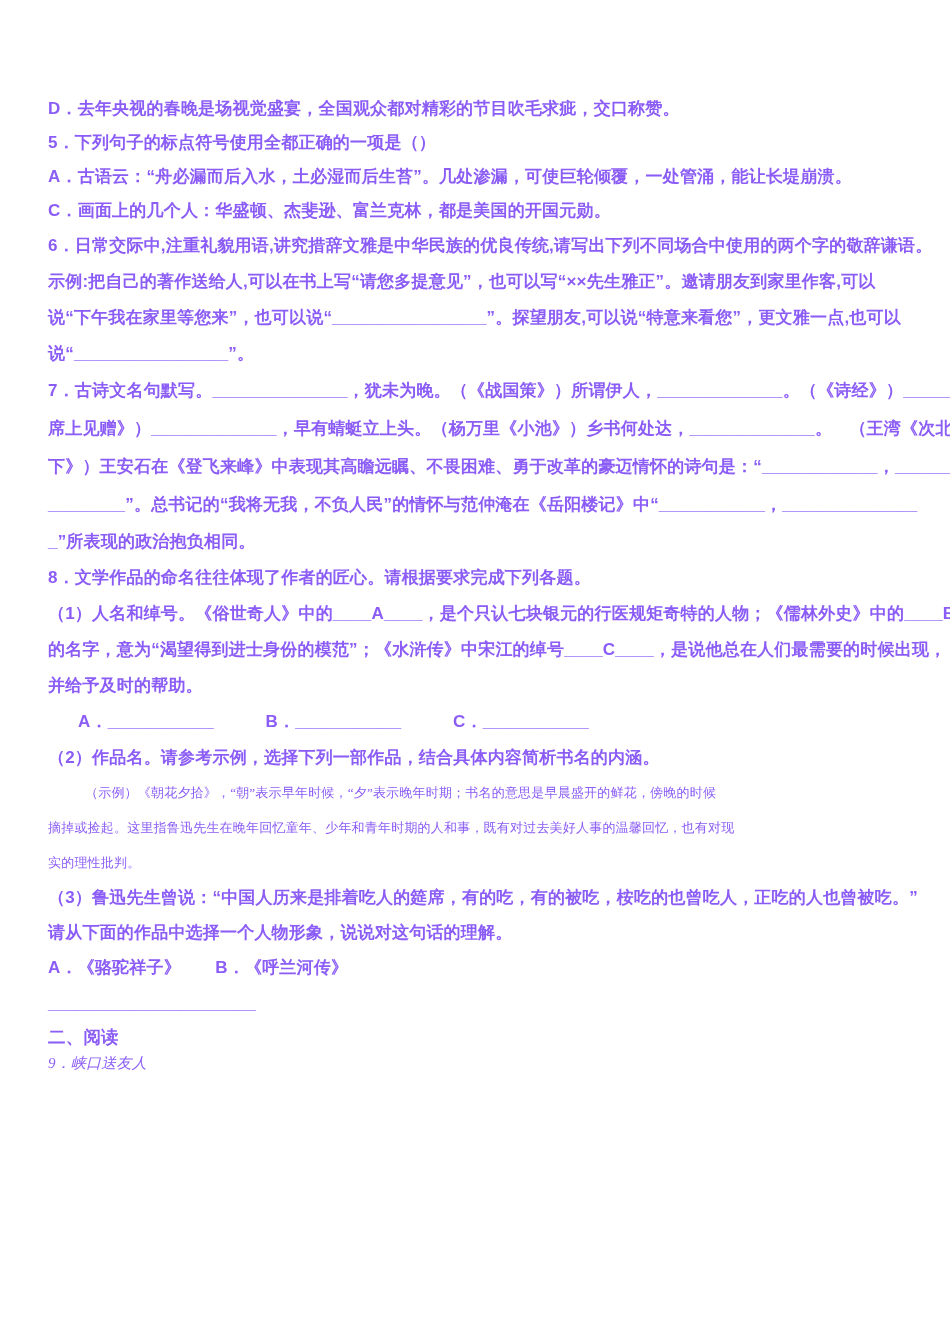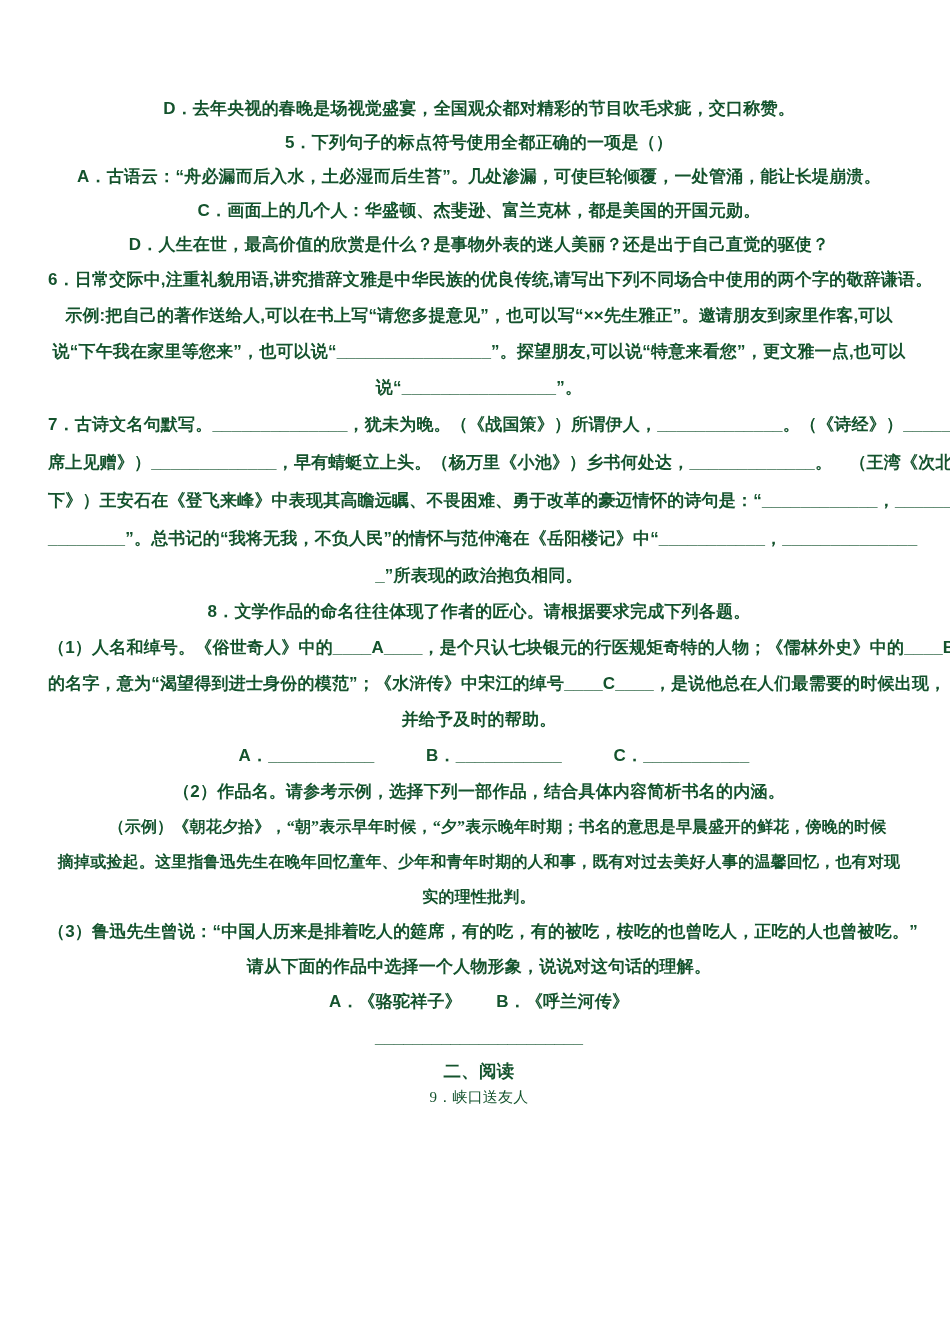--- a/index.html
+++ b/index.html
@@ -1,22 +1,21 @@
 <!DOCTYPE html>
 <html><head>
 <meta charset="utf-8">
 <style>
   html,body { margin:0; padding:0; }
   .page {
     position:relative;
     width:950px; height:1124px;
     background:#ffffff;
-    color:#14532d;
+    color:#8b5cf6;
     overflow:hidden;
-    text-align:center;
   }
   .content {
     position:absolute;
     left:48px; top:92px;
     width:862px;
   }
   .ln {
     font-family:"Liberation Sans", sans-serif;
     font-weight:bold;
     font-size:17px;
@@ -25,43 +24,43 @@
     overflow:visible;
   }
   .h34 { height:34px; line-height:34px; }
   .h35 { height:35px; line-height:35px; }
   .h36 { height:36px; line-height:36px; }
   .h38 { height:38px; line-height:38px; }
   .h28 { height:28px; line-height:28px; }
   .h24 { height:24px; line-height:24px; }
   .kai {
     font-family:"Liberation Serif", serif;
-    font-weight:700;
-    font-size:16px;
+    font-weight:400;
+    font-size:13px;
   }
   .poem {
     font-family:"Liberation Serif", serif;
     font-weight:500;
     font-size:15px;
+    font-style:italic;
   }
   .indent1 { padding-left:30px; }
   .indent2 { padding-left:37px; }
   .section { font-size:17.5px; }
   .ulrow { letter-spacing:0; }
 </style>
 </head>
 <body>
 
 <div class="page">
   <div class="content">
     <div class="ln h34">D．去年央视的春晚是场视觉盛宴，全国观众都对精彩的节目吹毛求疵，交口称赞。</div>
     <div class="ln h34">5．下列句子的标点符号使用全都正确的一项是（）</div>
     <div class="ln h34">A．古语云：“舟必漏而后入水，土必湿而后生苔”。几处渗漏，可使巨轮倾覆，一处管涌，能让长堤崩溃。</div>
     <div class="ln h34">C．画面上的几个人：华盛顿、杰斐逊、富兰克林，都是美国的开国元勋。</div>
-    <div class="ln h34">D．人生在世，最高价值的欣赏是什么？是事物外表的迷人美丽？还是出于自己直觉的驱使？</div>
     <div class="ln h36">6．日常交际中,注重礼貌用语,讲究措辞文雅是中华民族的优良传统,请写出下列不同场合中使用的两个字的敬辞谦语。</div>
     <div class="ln h36">示例:把自己的著作送给人,可以在书上写“请您多提意见”，也可以写“××先生雅正”。邀请朋友到家里作客,可以</div>
     <div class="ln h36">说“下午我在家里等您来”，也可以说“________________”。探望朋友,可以说“特意来看您”，更文雅一点,也可以</div>
     <div class="ln h36">说“________________”。</div>
     <div class="ln h38">7．古诗文名句默写。______________，犹未为晚。（《战国策》）所谓伊人，_____________。（《诗经》）_________</div>
     <div class="ln h38">席上见赠》）_____________，早有蜻蜓立上头。（杨万里《小池》）乡书何处达，_____________。　（王湾《次北固山</div>
     <div class="ln h38">下》）王安石在《登飞来峰》中表现其高瞻远瞩、不畏困难、勇于改革的豪迈情怀的诗句是：“____________，______</div>
     <div class="ln h38">________”。总书记的“我将无我，不负人民”的情怀与范仲淹在《岳阳楼记》中“___________，______________</div>
     <div class="ln h36">_”所表现的政治抱负相同。</div>
     <div class="ln h36">8．文学作品的命名往往体现了作者的匠心。请根据要求完成下列各题。</div>

